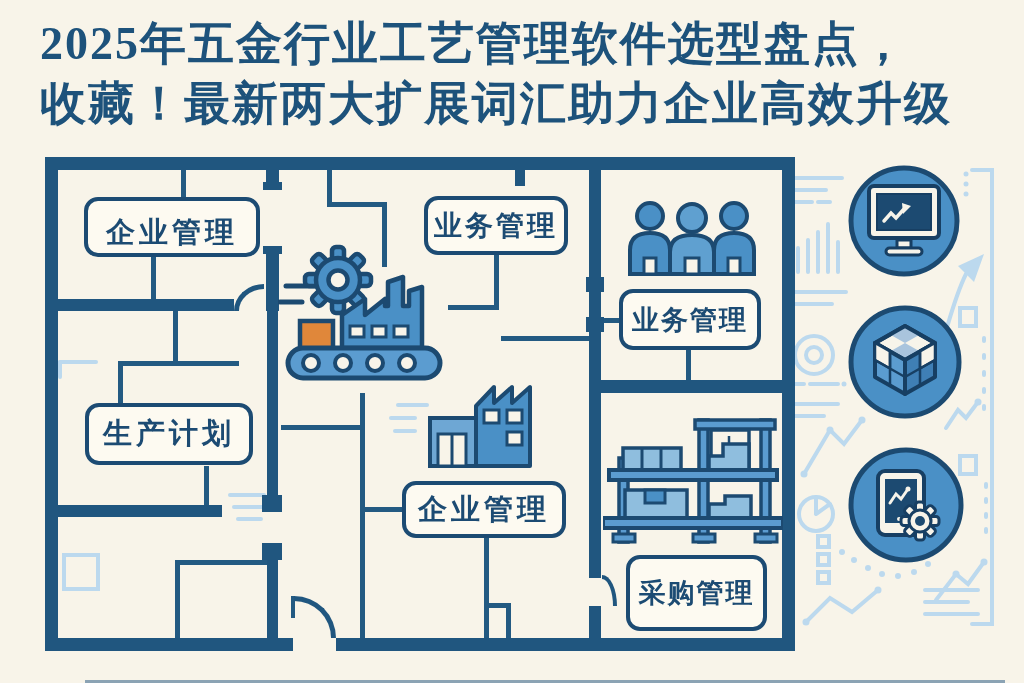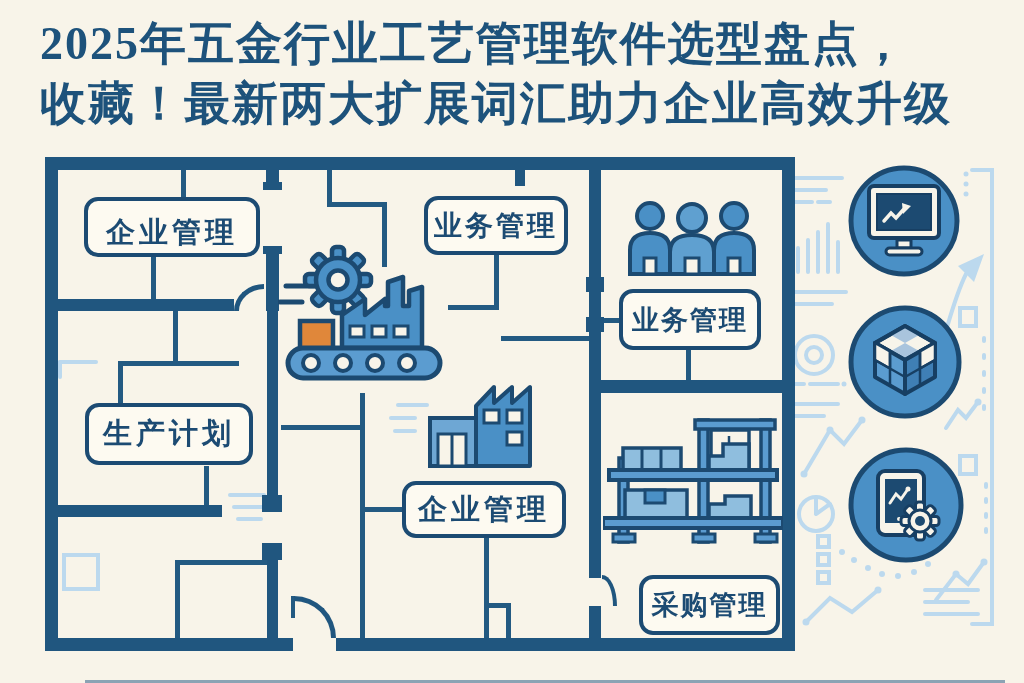--- a/index.html
+++ b/index.html
@@ -108,21 +108,21 @@
   </div>
   <div class="label-box" style="left:619px;top:289px;width:142px;height:61px;font-size:27px;letter-spacing:2px;">
     <span>业务管理</span>
   </div>
   <div class="label-box" style="left:85px;top:403px;width:168px;height:62px;">
     <span>生产计划</span>
   </div>
   <div class="label-box" style="left:402px;top:481px;width:164px;height:57px;">
     <span>企业管理</span>
   </div>
-  <div class="label-box" style="left:639px;top:555px;width:141px;height:60px;font-size:27px;letter-spacing:2px;margin-top:20px;">
+  <div class="label-box" style="left:626px;top:555px;width:141px;height:76px;font-size:27px;letter-spacing:2px;">
     <span>采购管理</span>
   </div>
 
   <svg class="icon-svg" style="left:278px;top:236px;" width="170" height="150" viewBox="0 0 170 150">
     <path d="M8 50 H38 M2 66 H24" stroke="#1c4a71" stroke-width="5" stroke-linecap="round" fill="none"></path>
     <g transform="translate(60,44)">
       <g fill="#4a90c6" stroke="#1c4a71" stroke-width="4.5">
         <rect x="-6" y="-33" width="12" height="66" rx="4"></rect>
         <rect x="-6" y="-33" width="12" height="66" rx="4" transform="rotate(45)"></rect>
         <rect x="-6" y="-33" width="12" height="66" rx="4" transform="rotate(90)"></rect>

